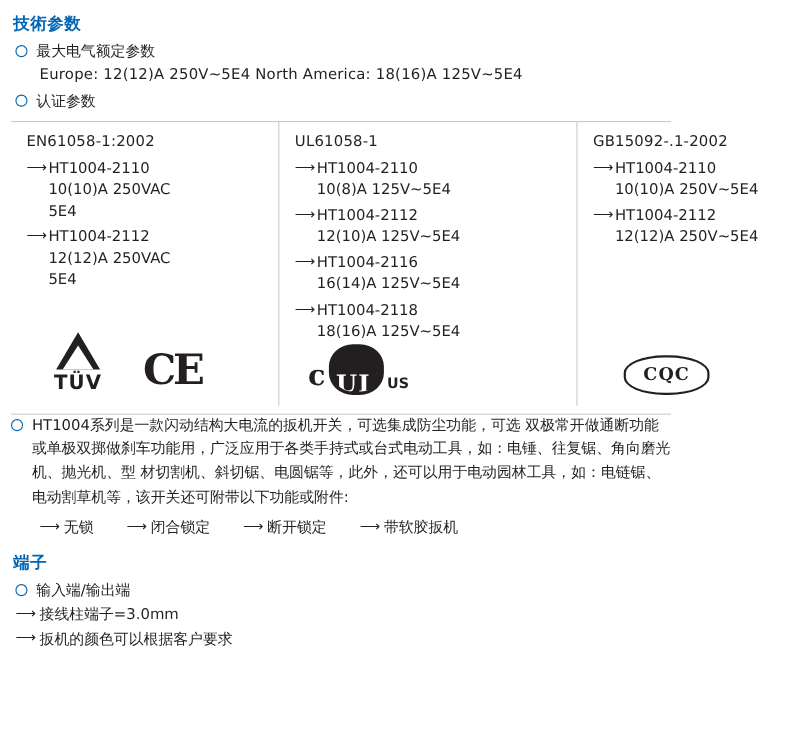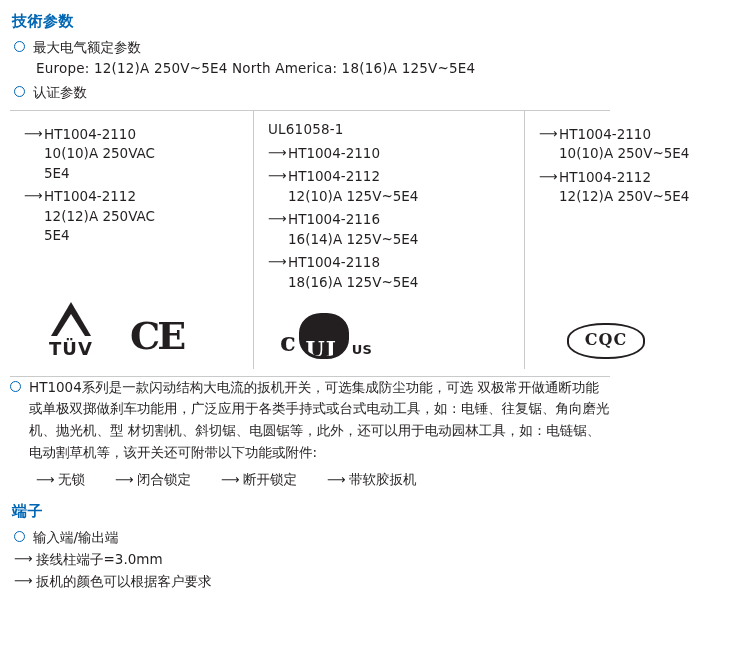--- a/index.html
+++ b/index.html
@@ -233,20 +233,21 @@
   <div class="bullet-row">
     <span class="b-ring"></span>
     <span class="b-text">认证参数</span>
   </div>
 
   <hr class="hr">
 
   <div class="cert-table">
 
     <div class="cert-col c1">
+      <div class="cert-head">EN61058-1:2002</div>
 
       <div class="arrow-row">
         <span class="arrow">⟶</span>
         <span class="arrow-txt">HT1004-2110</span>
       </div>
       <div class="sub-line">10(10)A  250VAC</div>
       <div class="sub-line">5E4</div>
 
       <div class="arrow-row">
         <span class="arrow">⟶</span>
@@ -264,20 +265,21 @@
       </div>
     </div>
 
     <div class="cert-col c2">
       <div class="cert-head">UL61058-1</div>
 
       <div class="arrow-row">
         <span class="arrow">⟶</span>
         <span class="arrow-txt">HT1004-2110</span>
       </div>
+      <div class="sub-line">10(8)A  125V~5E4</div>
 
       <div class="arrow-row">
         <span class="arrow">⟶</span>
         <span class="arrow-txt">HT1004-2112</span>
       </div>
       <div class="sub-line">12(10)A  125V~5E4</div>
 
       <div class="arrow-row">
         <span class="arrow">⟶</span>
         <span class="arrow-txt">HT1004-2116</span>
@@ -295,20 +297,21 @@
           <div class="ul-c">c</div>
           <div class="ul-box">
               <span>UL</span>
             </div>
           <div class="ul-us">US</div>
         </div>
       </div>
     </div>
 
     <div class="cert-col c3">
+      <div class="cert-head">GB15092-.1-2002</div>
 
       <div class="arrow-row">
         <span class="arrow">⟶</span>
         <span class="arrow-txt">HT1004-2110</span>
       </div>
       <div class="sub-line">10(10)A  250V~5E4</div>
 
       <div class="arrow-row">
         <span class="arrow">⟶</span>
         <span class="arrow-txt">HT1004-2112</span>

